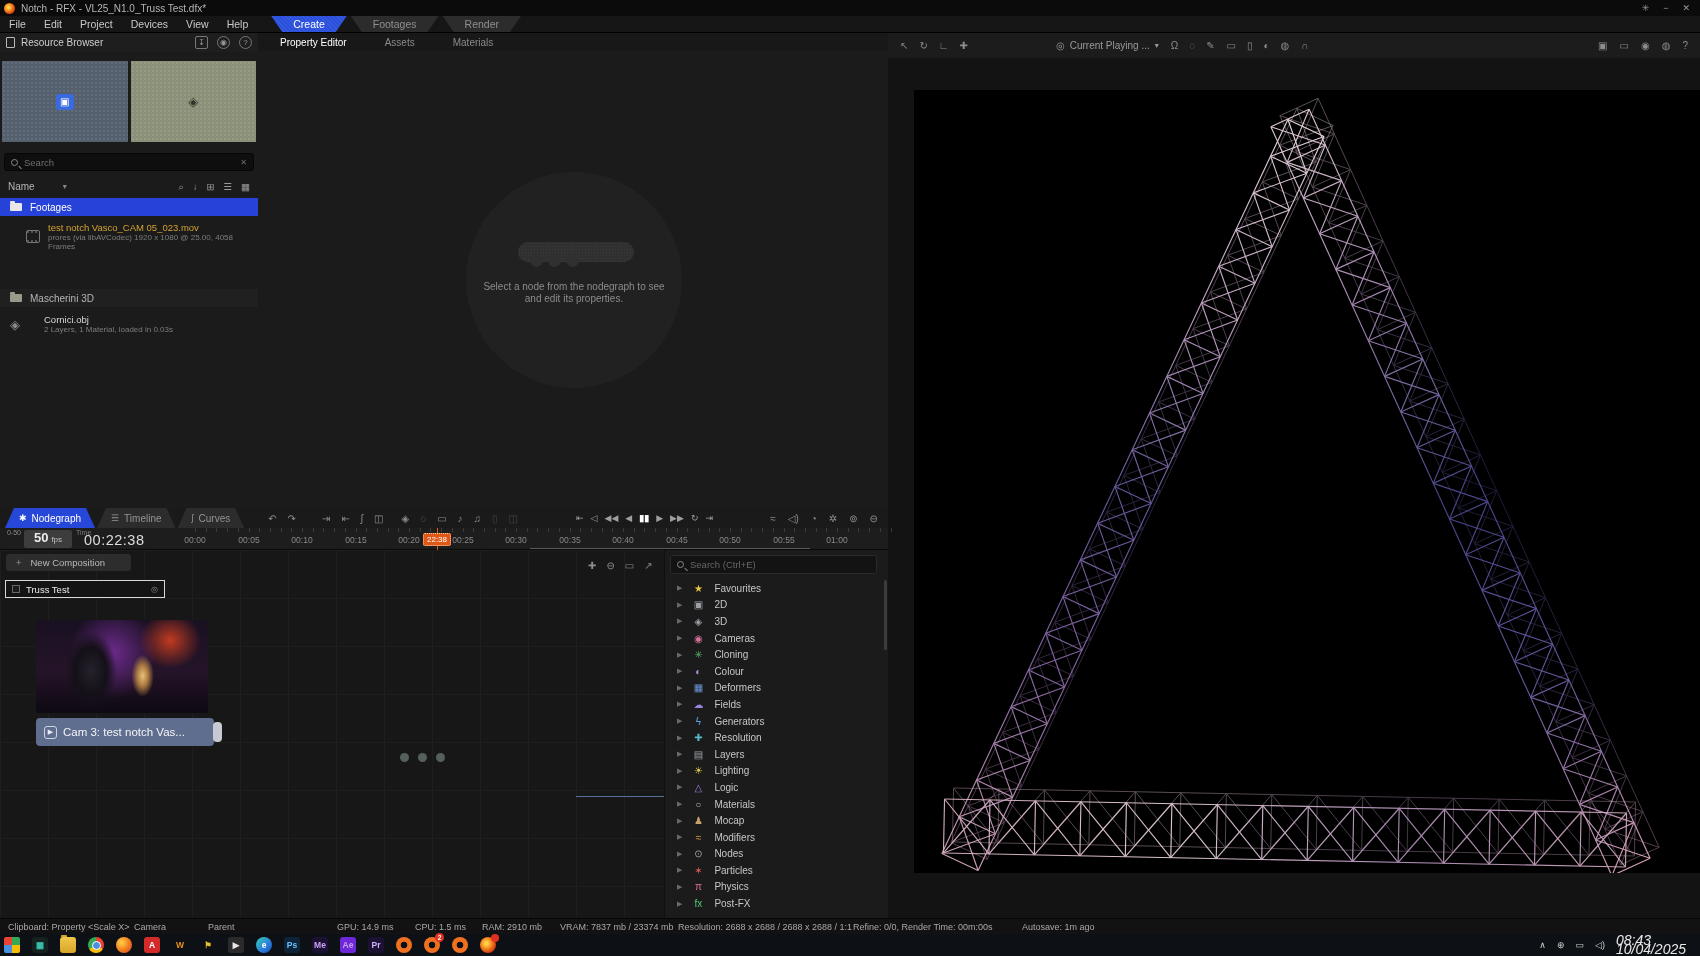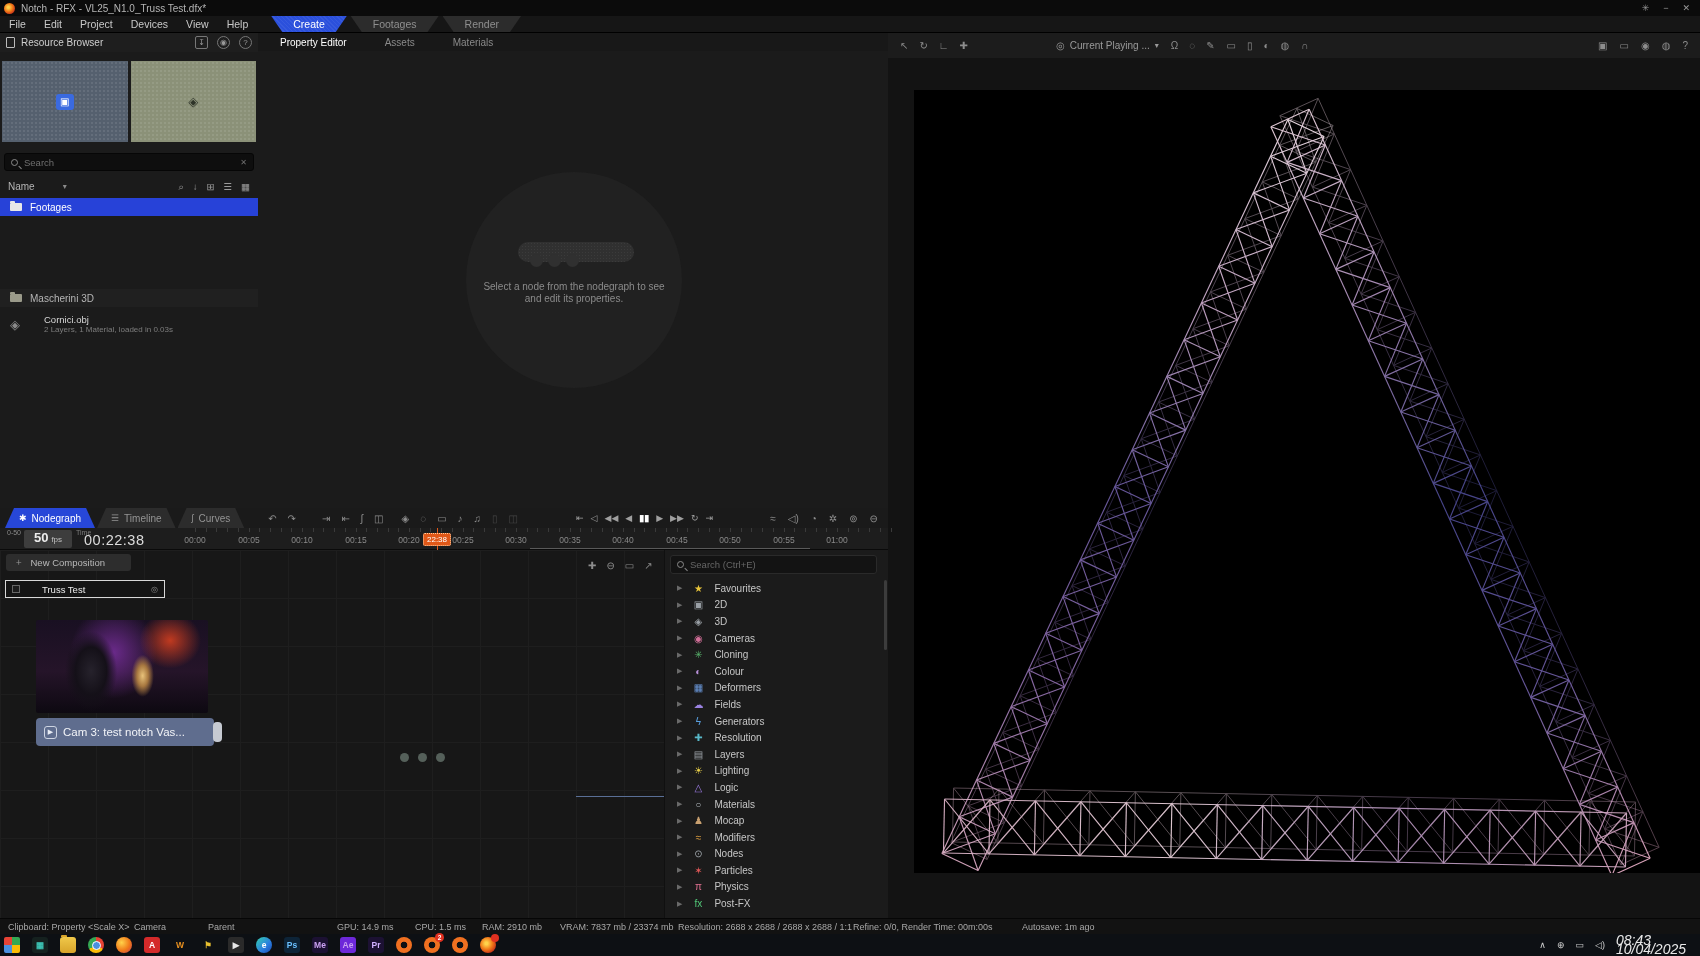--- a/index.html
+++ b/index.html
@@ -94,21 +94,21 @@
   #playhead-badge { position:absolute; top:5px; transform:translateX(-50%); background:#e05818; color:#fff;
     font-size:8px; padding:1px 3px; border-radius:2px; border:1px dotted #ffd0a0; }
   
   #ng-canvas { position:absolute; left:0; top:42px; width:664px; height:368px; background:#171717;
     background-image:linear-gradient(#1e1e1e 1px, transparent 1px),
                      linear-gradient(90deg,#1e1e1e 1px, transparent 1px);
     background-size:48px 48px; overflow:hidden; }
   #new-comp { position:absolute; left:6px; top:4px; height:17px; background:#2d2d2d; border-radius:3px;
     display:flex; align-items:center; gap:7px; padding:0 26px 0 8px; font-size:9.5px; color:#b9b9b9; }
   #comp-box { position:absolute; left:5px; top:30px; width:160px; height:18px; background:#141414;
-    border:1px solid #d8d8d8; display:flex; align-items:center; padding:0 6px; gap:22px; }
+    border:1px solid #d8d8d8; display:flex; align-items:center; padding:0 6px; gap:6px; }
   #comp-box .chk { width:8px; height:8px; border:1px solid #666; background:#1c1c1c; }
   #comp-box .nm { font-size:9.5px; color:#ececec; flex:1; }
   #comp-box .info { font-size:8px; color:#8a8a8a; }
   #ng-tools { position:absolute; left:588px; top:10px; display:flex; gap:10px; color:#8d8d8d; font-size:10px;}
   #inputs-node { position:absolute; left:352px; top:65px; width:237px; height:245px;
     background:rgba(45,110,77,.92); border-radius:3px; }
   #inputs-header { height:27px; background:#3aa05e; border-radius:3px 3px 0 0; display:flex; align-items:center;
     padding:0 10px; font-size:13px; letter-spacing:1px; color:#eaf6ec;
     background-image:radial-gradient(rgba(255,255,255,.12) 1px, transparent 1px); background-size:4px 4px;}
   #node-thumb { position:absolute; left:36px; top:70px; width:172px; height:93px; border-radius:2px;
@@ -226,20 +226,27 @@
     <span>⌕</span>
         <span>↓</span>
         <span>⊞</span>
         <span>☰</span>
         <span>▦</span>
       </span>
   </div>
   <div class="rb-row" style="top:165px;height:18px;background:#2742d8;color:#fff">
     <span class="folder" style="background:#e8e8e8"></span>
     <span style="font-size:10px">Footages</span>
+  </div>
+  <div class="rb-row" style="top:188px;height:30px">
+    <span class="film"></span>
+    <span>
+      <div class="file-name" style="color:#d4a332">test notch Vasco_CAM 05_023.mov</div>
+      <div class="file-meta">prores (via libAVCodec) 1920 x 1080 @ 25.00, 4058 Frames</div>
+    </span>
   </div>
   <div class="rb-row" style="top:256px;height:18px;background:#202020">
     <span class="folder"></span>
     <span style="font-size:10px;color:#b5b5b5">Mascherini 3D</span>
   </div>
   <div class="rb-row" style="top:276px;height:30px">
     <span style="color:#8a8a8a;font-size:13px;margin-right:10px">◈</span>
     <span style="padding-left:14px">
       <div class="file-name" style="color:#d8d8d8">Cornici.obj</div>
       <div class="file-meta">2 Layers, 1 Material, loaded in 0.03s</div>

